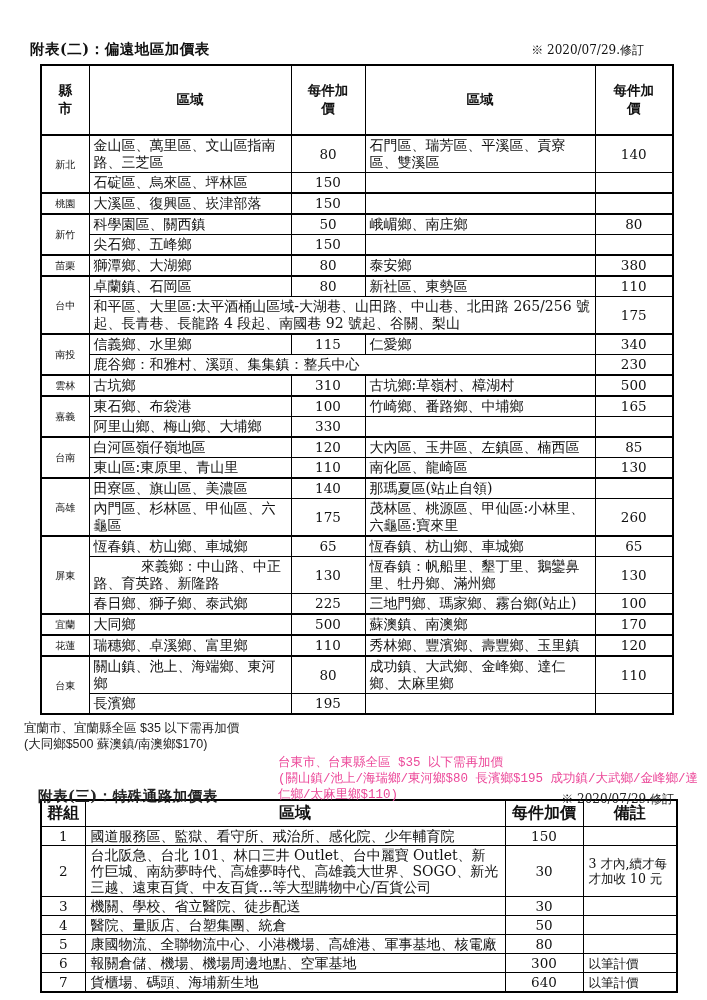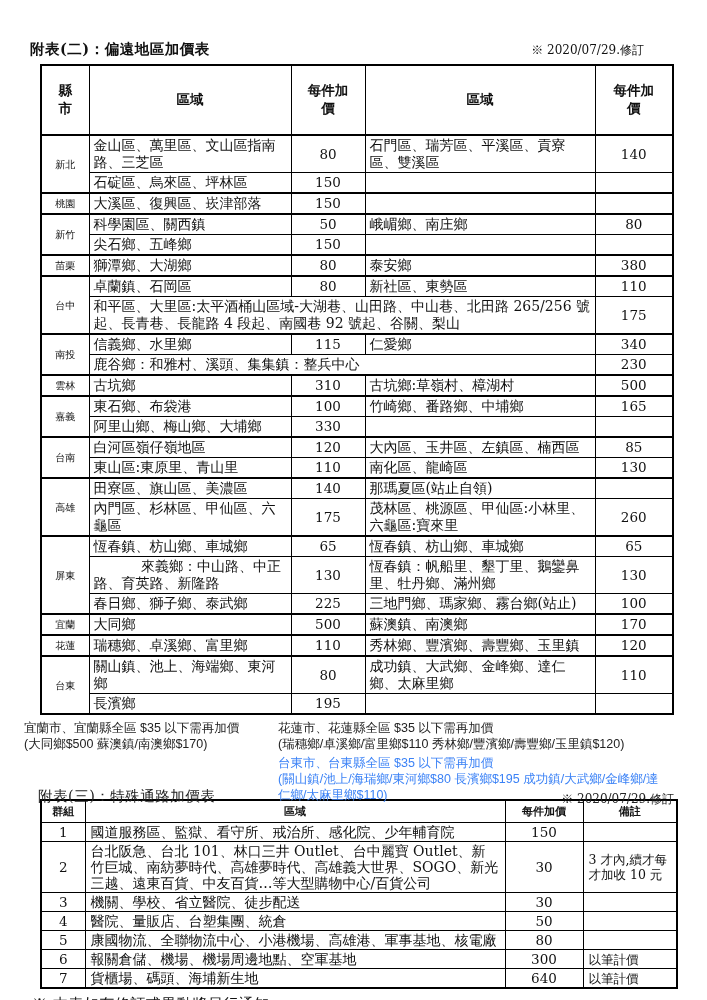--- a/index.html
+++ b/index.html
@@ -18,24 +18,24 @@
   .t1 tr.group-start > td{border-top:2px solid #000;}
   .county-cell{text-align:center;padding:1px 2px;font-size:10px;}
   .area-cell{text-align:left;word-break:break-all;}
   .area-cell.indent{text-indent:3.4em;}
   .price-cell{text-align:center;font-size:13.5px;}
   .notes-zone{position:relative;height:84px;width:680px;font-family:"Liberation Sans",sans-serif;font-size:12.5px;color:#222;}
   .note-block{position:absolute;line-height:16px;white-space:nowrap;}
   .note-yilan{left:2px;top:5px;}
   .note-hualien{left:256px;top:5px;}
   .note-taitung{left:256px;top:40px;}
-  .zone-title{position:absolute;left:16px;top:72px;font-family:"DejaVu Serif",serif;font-weight:normal;font-size:14.5px;letter-spacing:.5px;}
+  .zone-title{position:absolute;left:16px;top:72px;font-family:"DejaVu Serif",serif;font-weight:bold;font-size:14.5px;letter-spacing:.5px;}
   .zone-revision{position:absolute;right:28px;top:76px;font-family:"DejaVu Serif",serif;font-size:12px;}
   .t2{width:636px;margin-left:18px;border:2.5px solid #000;font-size:14px;}
-  .t2 th{border:1.5px solid #000;font-size:11px;font-weight:bold;padding:2px;height:17px;}
+  .t2 th{border:1.5px solid #000;font-size:16px;font-weight:bold;padding:2px;height:17px;}
   .t2 td{border:1.5px solid #000;padding:1px 5px;line-height:16px;vertical-align:middle;}
   .t2 .group-no{text-align:center;font-size:13.5px;}
   .t2 .note-cell{text-align:left;font-size:12.5px;line-height:15px;}
   .footnote{margin:6px 0 0 10px;font-size:15px;letter-spacing:.5px;}
   .page-number{width:655px;text-align:center;font-size:13px;margin-top:7px;}
 </style>
 </head>
 <body>
 
 <div class="title-row">
@@ -216,25 +216,21 @@
         <td class="price-cell"></td>
       </tr>
     </tbody>
 </table>
 
 <div class="notes-zone">
   <div class="note-block note-yilan">
     <div>宜蘭市、宜蘭縣全區 $35 以下需再加價</div>
     <div>(大同鄉$500 蘇澳鎮/南澳鄉$170)</div>
   </div>
-  <div class="note-block note-hualien">
-    <div>花蓮市、花蓮縣全區 $35 以下需再加價</div>
-    <div>(瑞穗鄉/卓溪鄉/富里鄉$110 秀林鄉/豐濱鄉/壽豐鄉/玉里鎮$120)</div>
-  </div>
-  <div class="note-block note-taitung" style="color: #3b82f6;">
+  <div class="note-block note-taitung" style="color: #ec4899; font-family: Liberation Mono, monospace;">
     <div>台東市、台東縣全區 $35 以下需再加價</div>
     <div>(關山鎮/池上/海瑞鄉/東河鄉$80 長濱鄉$195 成功鎮/大武鄉/金峰鄉/達</div>
     <div>仁鄉/太麻里鄉$110)</div>
   </div>
   <span class="zone-title">附表(三)：特殊通路加價表</span>
   <span class="zone-revision">※ 2020/07/29.修訂</span>
 </div>
 
 <table class="t2">
   <colgroup>

